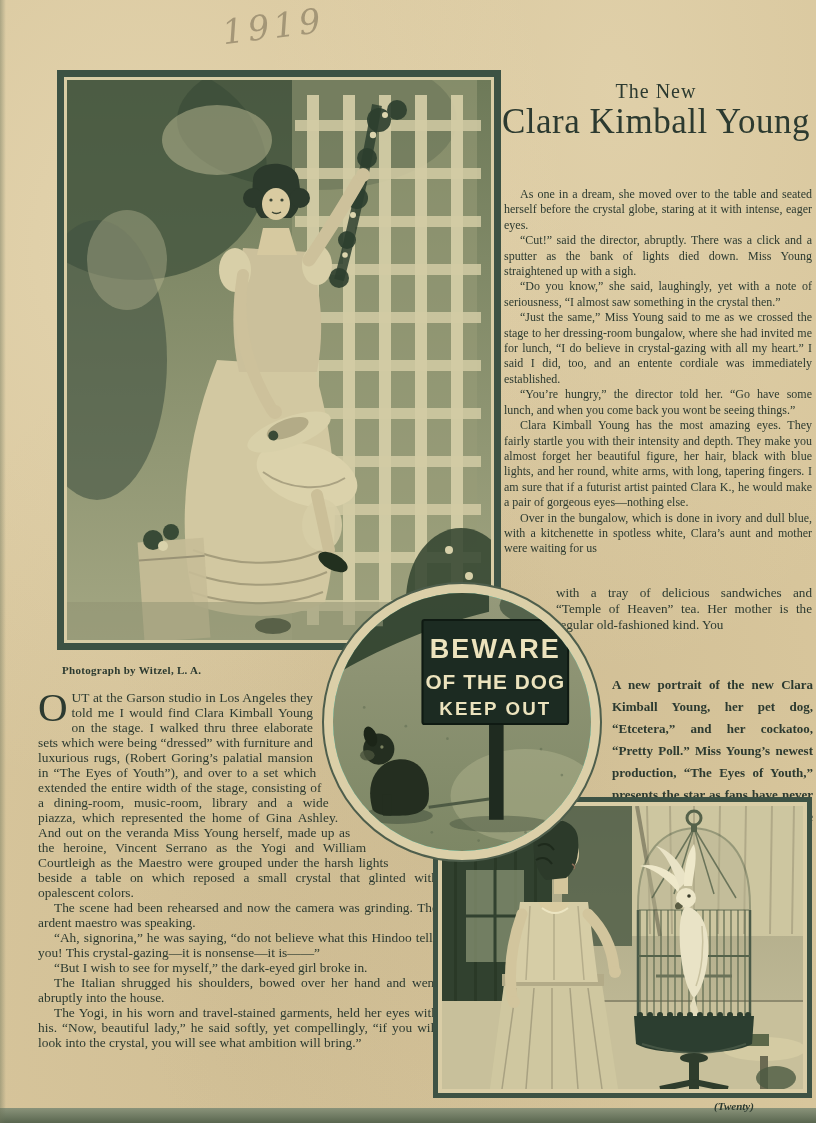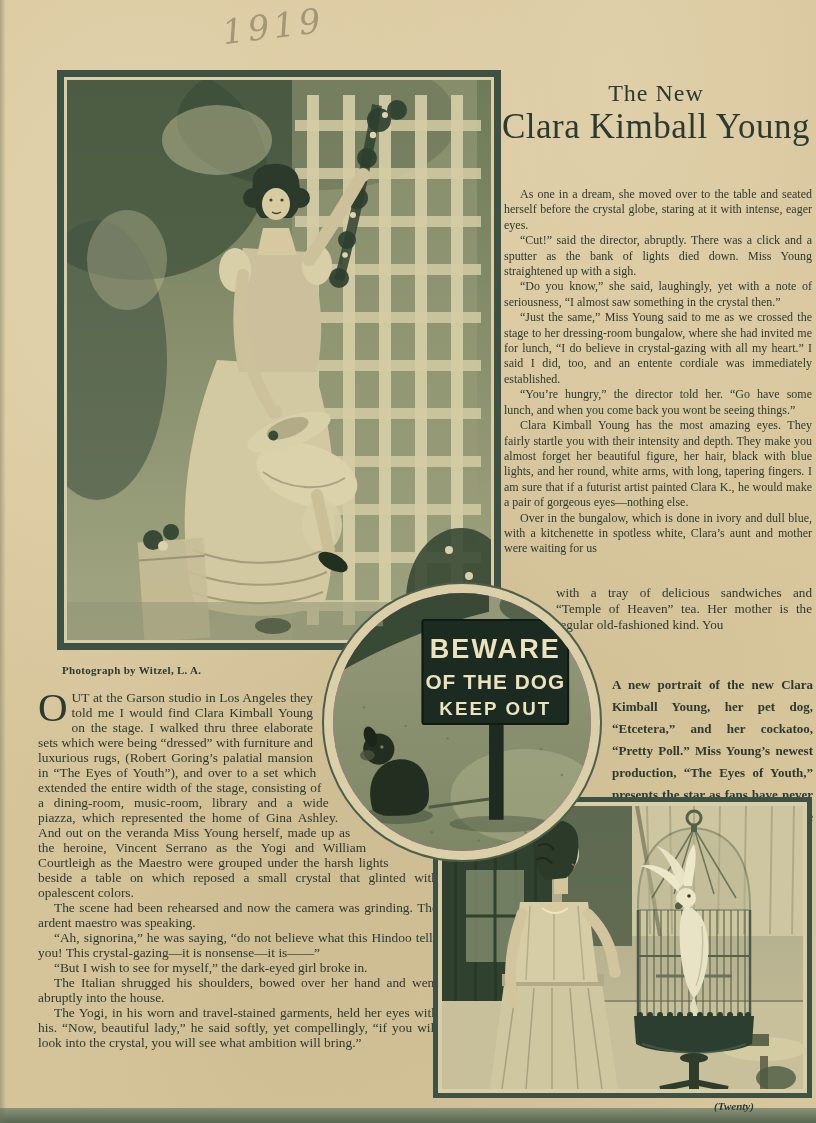--- a/index.html
+++ b/index.html
@@ -17,21 +17,21 @@
   
   .year{left:222px;top:6px;font-family:"DejaVu Serif",serif;font-style:italic;
     font-size:34px;color:rgba(125,114,88,.6);transform:rotate(-7deg);
     letter-spacing:4px;}
   
   .frame{background:#d9cda6;border:7px solid #3d5244;padding:3px;box-sizing:border-box;}
   .frame-inner{width:100%;height:100%;overflow:hidden;background:#8f9374;}
   .photo-main{left:57px;top:70px;width:444px;height:580px;}
   
   .title-block{left:500px;top:80px;width:312px;text-align:center;line-height:1.12;}
-  .title-line1{font-size:24px;letter-spacing:1px;}
+  .title-line1{font-size:20px;letter-spacing:1px;}
   .title-line2{font-size:35px;letter-spacing:.5px;white-space:nowrap;}
   
   .col-right{left:504px;top:187px;width:308px;font-size:12px;line-height:15.4px;
     text-align:justify;}
   .col-right p{margin:0;text-indent:16px;}
   .cont-block{left:556px;top:585px;width:256px;font-size:13.2px;line-height:16px;
     text-align:justify;}
   
   .credit{left:62px;top:664px;font-size:11px;font-weight:bold;letter-spacing:.3px;}
   
@@ -40,21 +40,21 @@
   .col-left p{margin:0;text-indent:16px;}
   .col-left p.first{text-indent:0;}
   .circle-spacer{float:right;width:125px;height:178px;
     shape-outside:circle(152px at 149px 32px);}
   .dropcap{float:left;font-size:41px;line-height:31px;padding:2px 4px 0 0;
     font-family:"Liberation Serif",serif;}
   
   .circle-photo{left:322px;top:582px;width:280px;height:280px;border-radius:50%;
     background:#dbcfa8;border:2px solid #4e5e4c;box-sizing:border-box;z-index:6;}
   .circle-inner{position:absolute;left:9px;top:9px;right:9px;bottom:9px;
-    border-radius:50%;overflow:hidden;background:#d946ef;}
+    border-radius:50%;overflow:hidden;background:#5eead4;}
   
   .caption-right{left:612px;top:674px;width:201px;font-size:13px;font-weight:bold;
     line-height:22px;text-align:justify;text-align-last:center;}
   
   .photo-bottom{left:433px;top:797px;width:379px;height:301px;border-width:5px;
     padding:4px;z-index:3;}
   
   .pagenum{left:714px;top:1100px;font-size:11px;font-style:italic;font-weight:bold;
     z-index:8;}
   

